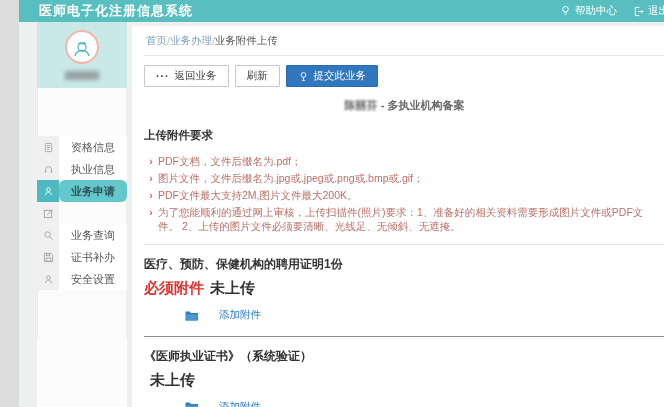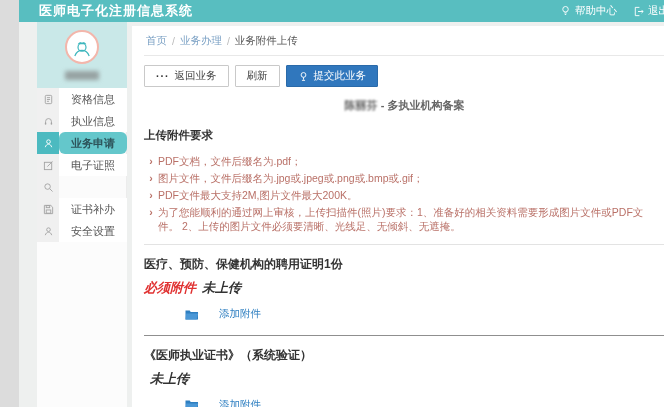--- a/index.html
+++ b/index.html
@@ -10,21 +10,21 @@
   .header { position:absolute; top:0; left:0; right:0; height:22px; background:#58bec0;
             display:flex; align-items:center; padding:0 14px 0 20px; }
   .header-title { font-size:13px; font-weight:bold; color:#fff; letter-spacing:1px; }
   .header-right { margin-left:auto; display:flex; align-items:center; gap:16px; }
   .header-link { display:flex; align-items:center; gap:4px; color:#fff; font-size:10.5px; cursor:pointer; }
   .header-link svg { display:block; }
 
   
   .sidebar { position:absolute; left:18px; top:22px; bottom:0; width:90px;
              display:flex; flex-direction:column; background:#fbfbfb;
-             box-shadow:0 0 0 1px #ececec inset; }
+             box-shadow:0 0 0 1px #ececec inset;gap:48px; }
   .side-top { height:66px; background:#c9e8e8; display:flex; flex-direction:column;
               align-items:center; justify-content:center; }
   .avatar { width:34px; height:34px; border-radius:50%; background:#fff;
             border:2px solid #f3b6ab; display:flex; align-items:center; justify-content:center; }
   .avatar svg { display:block; }
   .name-blur { width:34px; height:9px; margin-top:7px; background:#97a2a2;
                filter:blur(2px); border-radius:1px; }
   .menu { display:flex; flex-direction:column; }
   .menu-item { height:22px; display:flex; cursor:pointer; }
   .mi-icon { width:22px; background:#f0f0f0; color:#a3a3a3;
@@ -32,21 +32,21 @@
   .mi-label { flex:1; background:#fff; color:#555; font-size:11px;
               display:flex; align-items:center; justify-content:center; }
   .menu-item.ico-active .mi-icon { background:#4cbac0; color:#fff; }
   .menu-item.row-active .mi-icon { background:#4cbac0; color:#fff; }
   .menu-item.row-active .mi-label { background:#64c7cb; color:#2d545a; font-weight:bold;border-radius:6px; }
   .side-fill { flex:1; background:#fcfcfc; }
 
   
   .main { position:absolute; left:113px; top:26px; right:6px; bottom:0;
           background:#fff; padding:0 12px; }
-  .breadcrumb { display:flex; align-items:center; gap:5px; font-size:10.5px;
+  .breadcrumb { display:flex; align-items:center; font-size:10.5px;
                 padding:8px 2px 7px 2px; border-bottom:1px solid #e8e8e8; }
   .crumb-link { color:#7aa0c4; cursor:pointer; }
   .crumb-sep { color:#bbb; }
   .crumb-current { color:#555; }
 
   .toolbar { display:flex; gap:6px; margin-top:9px; }
   .btn { height:22px; padding:0 11px; font-size:10.5px; background:#fff;
          border:1px solid #c9c9c9; color:#444; display:flex; align-items:center;
          gap:5px; cursor:pointer; border-radius:1px; }
   .btn .dots { font-weight:bold; color:#333; letter-spacing:1px; }
@@ -60,21 +60,21 @@
   .req-list { margin-top:11px; display:flex; flex-direction:column; gap:3px; }
   .req-item { display:flex; font-size:10.5px; color:#b97067; line-height:14px; }
   .req-bullet { flex:0 0 14px; text-align:center; font-weight:bold; }
   .req-text { flex:1; padding-right:4px; }
 
   .divider-light { border:none; border-top:1px solid #e3e3e3; margin-top:11px; }
   .divider-dark  { border:none; border-top:1px solid #8f8f8f; margin-top:11px; }
 
   .att-section { padding-top:11px; }
   .att-title { font-size:12px; font-weight:bold; color:#333; }
-  .att-status-line { margin-top:6px; font-size:13px; display:flex; gap:6px;font-style:italic; }
+  .att-status-line { margin-top:6px; font-size:15px; display:flex; gap:6px; }
   .att-required { color:#e03131; font-weight:bold; }
   .att-status { color:#333; font-weight:bold; }
   .att-add { margin-top:10px; margin-left:13px; display:inline-flex; align-items:center;
              gap:20px; color:#2e7fc1; font-size:10.5px; cursor:pointer;padding-left:28px; }
   .att-add svg { display:block; }
 </style>
 </head>
 <body>
 
 <div class="frame">
@@ -145,29 +145,29 @@
         </span>
         <span class="mi-label">业务申请</span>
       </div>
       <div class="menu-item">
         <span class="mi-icon">
           <svg width="11" height="11" viewBox="0 0 12 12">
               <rect x="1.5" y="2.5" width="8" height="8" fill="none" stroke="currentColor"></rect>
               <path d="M4.8 7.2l5.5-5.6" stroke="currentColor" fill="none"></path>
             </svg>
         </span>
-        <span class="mi-label">电子证照</span>
       </div>
       <div class="menu-item">
         <span class="mi-icon">
           <svg width="11" height="11" viewBox="0 0 12 12">
               <circle cx="5" cy="5" r="3" fill="none" stroke="currentColor"></circle>
               <path d="M7.4 7.4l3 3" stroke="currentColor" fill="none"></path>
             </svg>
         </span>
+        <span class="mi-label">业务查询</span>
       </div>
       <div class="menu-item">
         <span class="mi-icon">
           <svg width="11" height="11" viewBox="0 0 12 12">
               <path d="M1.5 1.5h7l2 2v7h-9z" fill="none" stroke="currentColor"></path>
               <rect x="3.5" y="6.5" width="5" height="3.5" fill="none" stroke="currentColor"></rect>
               <rect x="3.5" y="1.8" width="3.8" height="2.2" fill="none" stroke="currentColor"></rect>
             </svg>
         </span>
         <span class="mi-label">证书补办</span>

